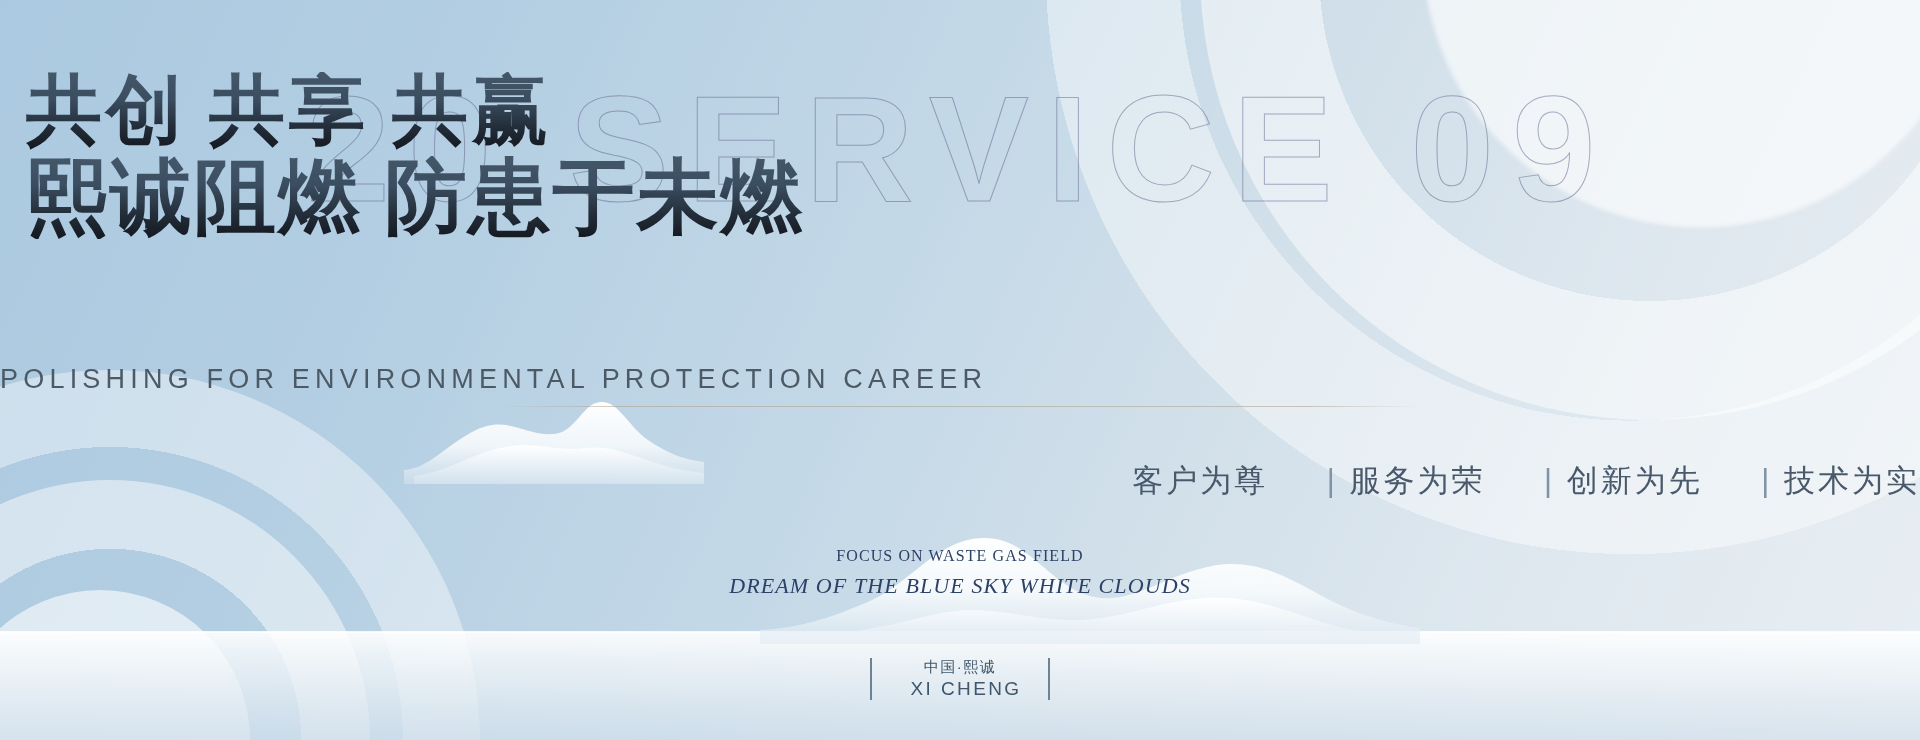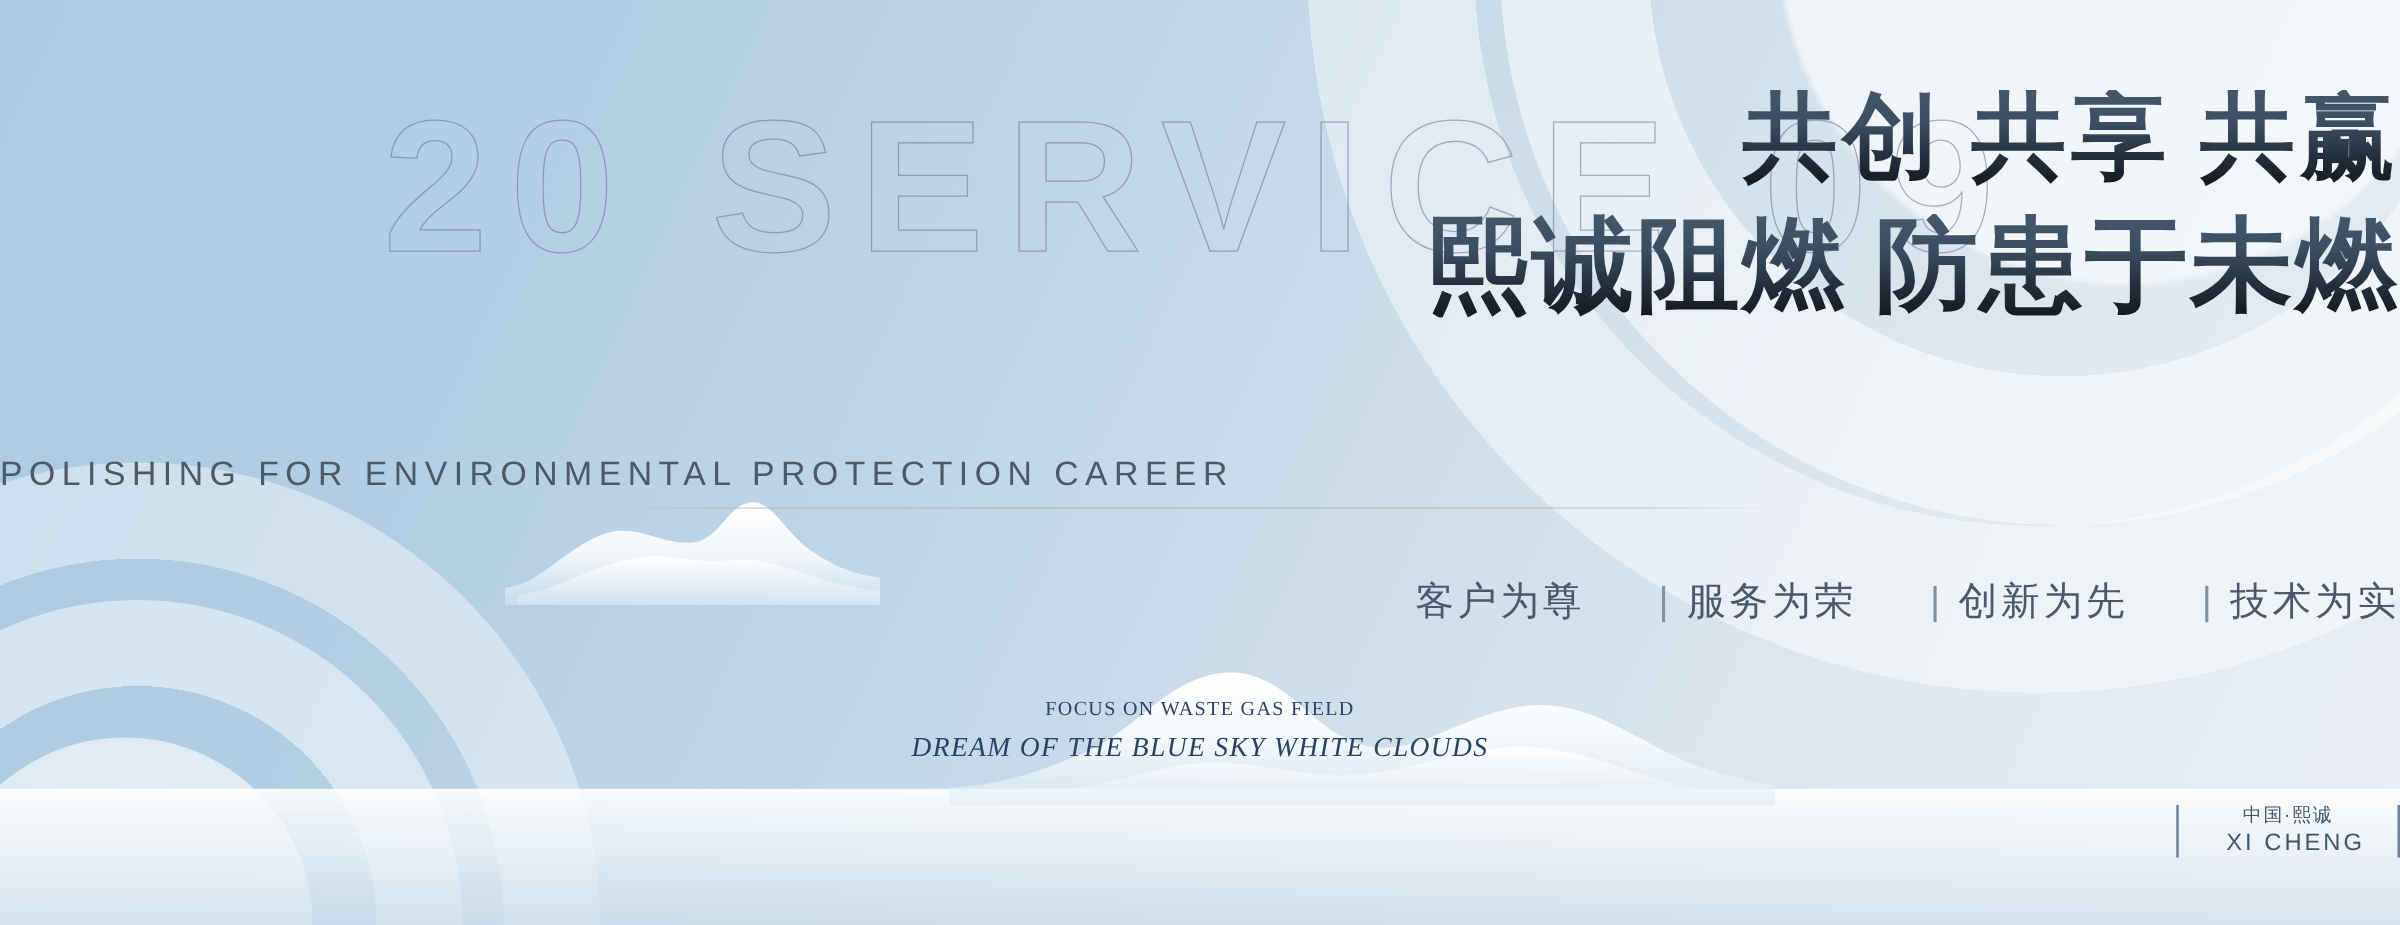--- a/index.html
+++ b/index.html
@@ -37,29 +37,29 @@
   
   .ghost{
     position:absolute;left:0;right:0;top:74px;text-align:center;
     font-size:150px;font-weight:700;letter-spacing:18px;
     font-family:"Liberation Sans","DejaVu Sans",sans-serif;
     color:transparent;-webkit-text-stroke:1px rgba(96,98,140,.50);
     white-space:nowrap;line-height:1;
   }
 
   
-  .headline{position:absolute;left:0;right:0;top:72px;text-align:right;}
+  .headline{position:absolute;left:0;right:0;top:72px;text-align:left;padding-left:26px;}
   .hl-line{
     font-family:"Liberation Serif","DejaVu Serif",serif;
     font-weight:700;white-space:nowrap;line-height:1.02;
     background:linear-gradient(180deg,#45586a 0%,#3b4d60 35%,#222c38 72%,#14181f 100%);
     -webkit-background-clip:text;background-clip:text;color:transparent;
   }
   .hl-1{font-size:76px;letter-spacing:4px;}
-  .hl-2{font-size:82px;letter-spacing:2px;margin-top:21px;}
+  .hl-2{font-size:82px;letter-spacing:2px;margin-top:6px;}
 
   
   .tagline{
     position:absolute;left:0;right:0;top:364px;
     font-size:27px;letter-spacing:5.2px;color:#4d5a66;font-weight:400;
     white-space:nowrap;
   }
   .tagline-rule{position:absolute;left:495px;width:925px;top:406px;height:1px;
     background:linear-gradient(90deg,rgba(180,160,140,0) 0%,rgba(176,160,138,.55) 12%,rgba(176,160,138,.55) 88%,rgba(180,160,140,0) 100%);}
 
@@ -71,29 +71,29 @@
   .values .sep{display:inline-block;width:58px;color:#7e93a6;font-weight:300;}
   .values .v{display:inline-block;}
 
   
   .cloud{position:absolute;pointer-events:none;}
 
   
   .serif-block{
     position:absolute;left:0;right:0;top:544px;text-align:center;
     font-family:"Liberation Serif","DejaVu Serif",serif;
-    color:#2c4166;letter-spacing:1.1px;line-height:1.55;margin-top:12px;
+    color:#2c4166;letter-spacing:1.1px;line-height:1.55;
   }
   .serif-1{font-size:16px;}
   .serif-2{font-size:22px;font-style:italic;}
 
   
   .logo{
-    position:absolute;left:0;right:0;bottom:52px;
-    display:flex;align-items:center;justify-content:flex-end;gap:26px;
+    position:absolute;left:0;right:0;bottom:38px;
+    display:flex;align-items:center;justify-content:center;gap:26px;
   }
   .logo-bar{width:2px;height:42px;background:#6d8296;}
   .logo-text{text-align:center;color:#3f566b;}
   .logo-cn{font-size:15px;letter-spacing:1.5px;line-height:1.45;}
   .logo-en{font-size:19px;letter-spacing:2.4px;line-height:1.3;margin-left:12px;}
 </style>
 </head>
 <body>
 
 <div id="stage">

